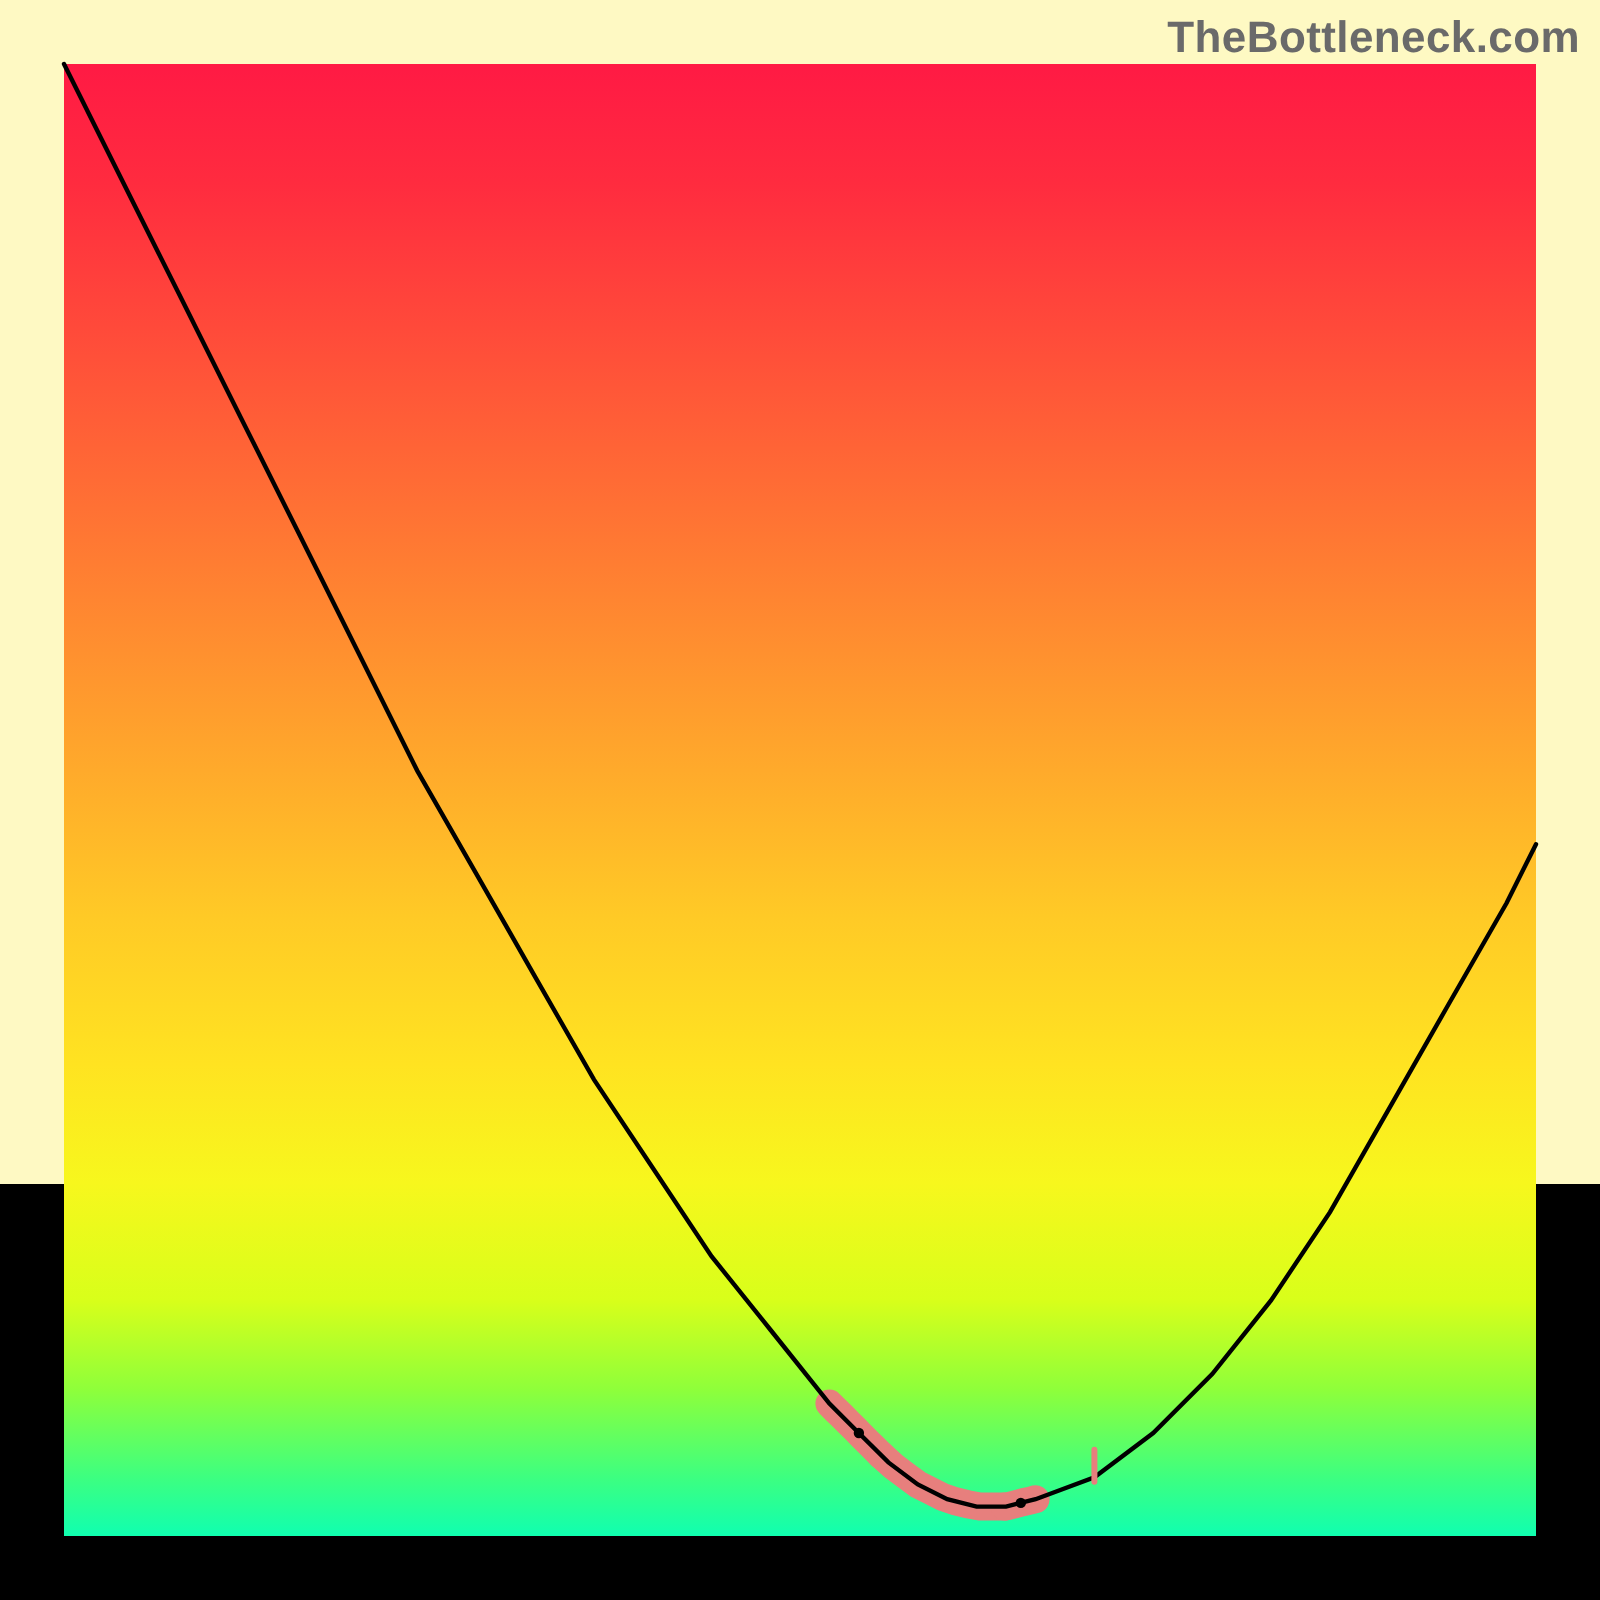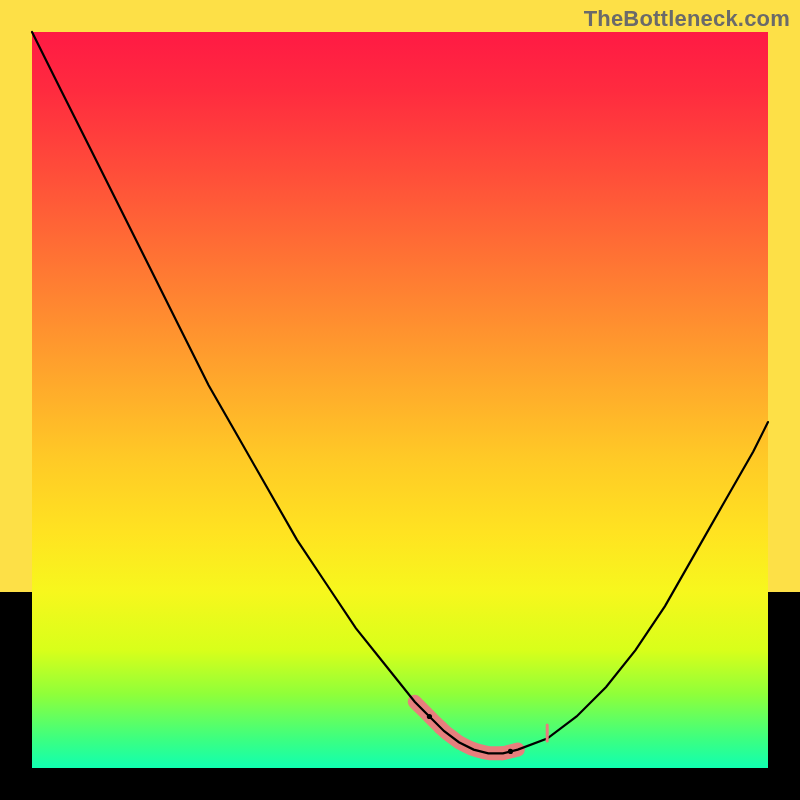--- a/index.html
+++ b/index.html
@@ -7,21 +7,21 @@
     padding: 0;
     width: 800px;
     height: 800px;
     background: #000;
     overflow: hidden;
   }
   .frame {
     position: relative;
     width: 800px;
     height: 592px;
-    background: #fde047;
+    background: #fef9c3;
   }
   .plot {
     position: absolute;
     left: 32px;
     top: 32px;
     width: 736px;
     height: 736px;
     background: linear-gradient(to bottom,
       #ff1a44 0%,
       #ff2b3f 8%,

